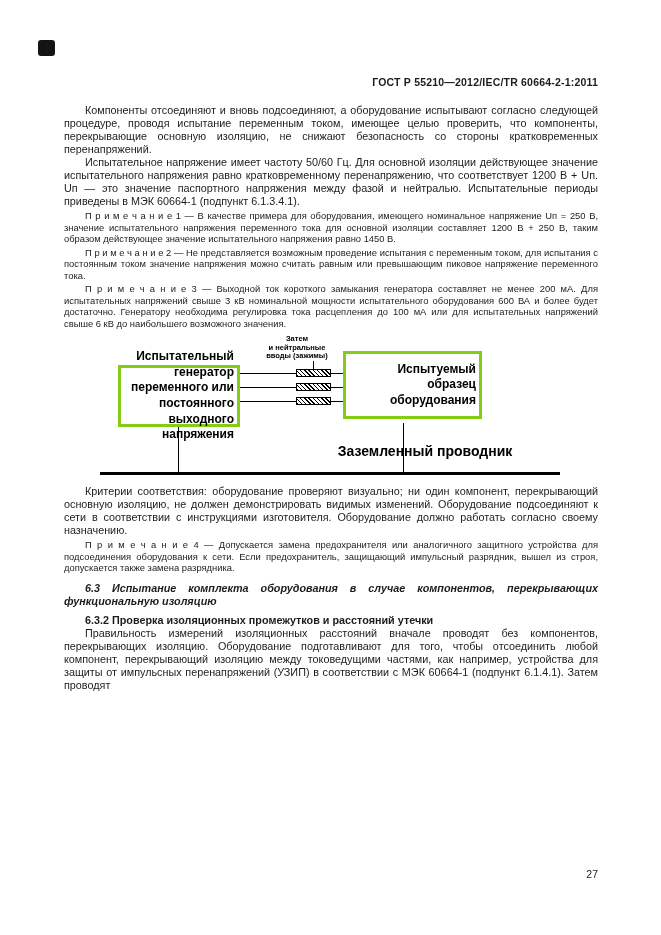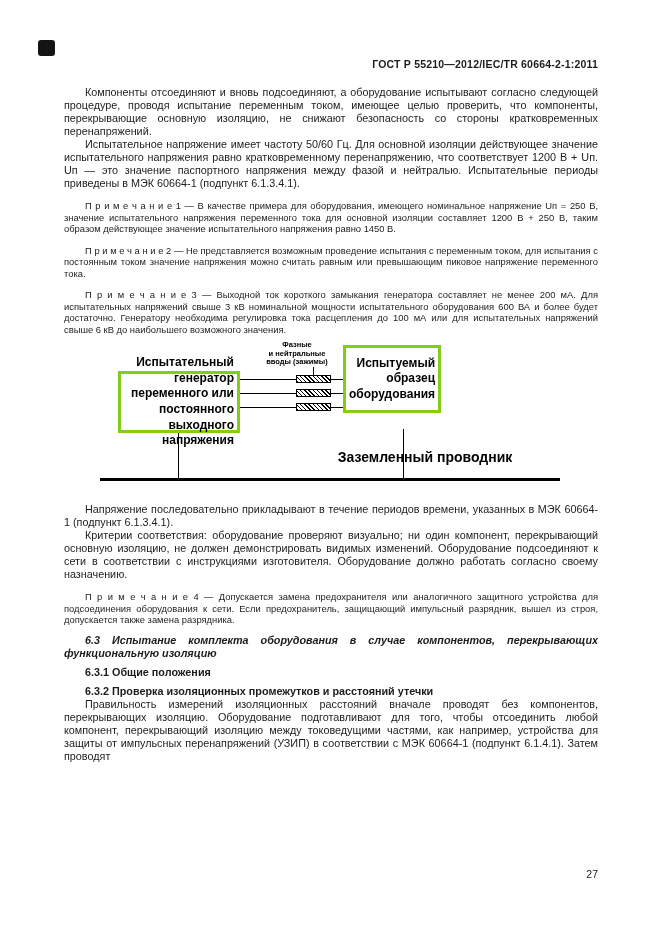--- a/index.html
+++ b/index.html
@@ -1,30 +1,30 @@
 <!DOCTYPE html>
 <html><head>
 <meta charset="utf-8">
 <style>
   * { margin:0; padding:0; box-sizing:border-box; }
   html,body { width:661px; height:935px; }
   body { background:#ffffff; font-family:"Liberation Sans", sans-serif; color:#1c1c1c; }
-  .page { position:relative; width:661px; height:935px; padding:58px 63px 0 64px; overflow:hidden; }
+  .page { position:relative; width:661px; height:935px; padding:76px 63px 0 64px; overflow:hidden; }
   .scan-artifact { position:absolute; left:38px; top:40px; width:17px; height:16px; background:#141414; border-radius:3px; }
   .doc-header { text-align:right; font-weight:700; font-size:10.5px; letter-spacing:.2px; margin-bottom:16px; }
   .para { font-size:10.8px; line-height:13px; text-align:justify; text-indent:21px; }
-  .note { font-size:9.4px; line-height:11.5px; text-align:justify; text-indent:21px; margin-top:10px; }
+  .note { font-size:9.4px; line-height:11.5px; text-align:justify; text-indent:21px; margin-top:2px; }
   .heading { font-size:10.8px; line-height:13px; font-weight:700; text-align:justify; text-indent:21px; } .mt6 { margin-top:6px; } .mt8 { margin-top:8px;font-style:italic; } .mt12 { margin-top:12px; }
 
   
   .figure { position:relative; height:150px; margin-top:6px; }
   .fig-box { position:absolute; border:3px solid #84cc16; display:flex; align-items:center; justify-content:center;
              text-align:right; font-weight:700; font-size:12px; line-height:1.3; padding:3px; color:#000; }
   .box-generator { left:54px; top:30px; width:122px; height:62px; }
-  .box-sample    { left:279px; top:4px; width:98px; height:68px; }
+  .box-sample    { left:279px; top:16px; width:139px; height:68px; }
   .fig-terminals-label { position:absolute; left:178px; top:0; width:110px; text-align:center;
                          font-weight:700; font-size:7.5px; line-height:8.6px; color:#000; }
   .fig-terminals-label span { display:block; }
   .fig-hatch { position:absolute; left:232px; width:35px; height:8px; border:1px solid #000;
                background:repeating-linear-gradient(45deg,#000 0,#000 1px,transparent 1px,transparent 3px); }
   .hatch-1 { top:34px; } .hatch-2 { top:48px; } .hatch-3 { top:62px; }
   .fig-line { position:absolute; background:#000; }
   .lead-l1 { left:176px; top:38px; width:56px; height:1px; }
   .lead-l2 { left:176px; top:52px; width:56px; height:1px; }
   .lead-l3 { left:176px; top:66px; width:56px; height:1px; }
@@ -51,21 +51,21 @@
   <div class="doc-header">ГОСТ Р 55210—2012/IEC/TR 60664-2-1:2011</div>
 
   <div class="para">Компоненты отсоединяют и вновь подсоединяют, а оборудование испытывают согласно следующей процедуре, проводя испытание переменным током, имеющее целью проверить, что компоненты, перекрывающие основную изоляцию, не снижают безопасность со стороны кратковременных перенапряжений.</div>
   <div class="para">Испытательное напряжение имеет частоту 50/60 Гц. Для основной изоляции действующее значение испытательного напряжения равно кратковременному перенапряжению, что соответствует 1200 В + Uп. Uп — это значение паспортного напряжения между фазой и нейтралью. Испытательные периоды приведены в МЭК 60664-1 (подпункт 6.1.3.4.1).</div>
   <div class="note">П р и м е ч а н и е  1 — В качестве примера для оборудования, имеющего номинальное напряжение Uп = 250 В, значение испытательного напряжения переменного тока для основной изоляции составляет 1200 В + 250 В, таким образом действующее значение испытательного напряжения равно 1450 В.</div>
   <div class="note">П р и м е ч а н и е  2 — Не представляется возможным проведение испытания с переменным током, для испытания с постоянным током значение напряжения можно считать равным или превышающим пиковое напряжение переменного тока.</div>
   <div class="note">П р и м е ч а н и е  3 — Выходной ток короткого замыкания генератора составляет не менее 200 мА. Для испытательных напряжений свыше 3 кВ номинальной мощности испытательного оборудования 600 ВА и более будет достаточно. Генератору необходима регулировка тока расцепления до 100 мА или для испытательных напряжений свыше 6 кВ до наибольшего возможного значения.</div>
 
   <div class="figure">
     <div class="fig-terminals-label">
-      <span>Фазные</span>
+      <span>Затем</span>
       <span>и нейтральные</span>
       <span>вводы (зажимы)</span>
     </div>
 
     <div class="fig-box box-generator">Испытательный генератор переменного или постоянного выходного напряжения</div>
     <div class="fig-box box-sample">Испытуемый образец оборудования</div>
 
     <div class="fig-hatch hatch-1"></div>
     <div class="fig-hatch hatch-2"></div>
     <div class="fig-hatch hatch-3"></div>
@@ -77,23 +77,21 @@
     <div class="fig-line lead-r2"></div>
     <div class="fig-line lead-r3"></div>
     <div class="fig-line label-drop"></div>
     <div class="fig-line drop-left"></div>
     <div class="fig-line drop-right"></div>
     <div class="fig-line ground-line"></div>
     <div class="ground-label">Заземленный проводник</div>
   </div>
 
 
-  <div class="para mt12">Напряжение последовательно прикладывают в течение периодов времени, указанных в МЭК 60664-1 (подпункт 6.1.3.4.1).</div>
   <div class="para">Критерии соответствия: оборудование проверяют визуально; ни один компонент, перекрывающий основную изоляцию, не должен демонстрировать видимых изменений. Оборудование подсоединяют к сети в соответствии с инструкциями изготовителя. Оборудование должно работать согласно своему назначению.</div>
   <div class="note">П р и м е ч а н и е  4 — Допускается замена предохранителя или аналогичного защитного устройства для подсоединения оборудования к сети. Если предохранитель, защищающий импульсный разрядник, вышел из строя, допускается также замена разрядника.</div>
 
   <div class="heading mt8">6.3 Испытание комплекта оборудования в случае компонентов, перекрывающих функциональную изоляцию</div>
-  <div class="heading mt6">6.3.1 Общие положения</div>
   <div class="heading mt6">6.3.2 Проверка изоляционных промежутков и расстояний утечки</div>
   <div class="para">Правильность измерений изоляционных расстояний вначале проводят без компонентов, перекрывающих изоляцию. Оборудование подготавливают для того, чтобы отсоединить любой компонент, перекрывающий изоляцию между токоведущими частями, как например, устройства для защиты от импульсных перенапряжений (УЗИП) в соответствии с МЭК 60664-1 (подпункт 6.1.4.1). Затем проводят</div>
 
   <div class="page-number">27</div>
 </div>
 
 </body></html>

